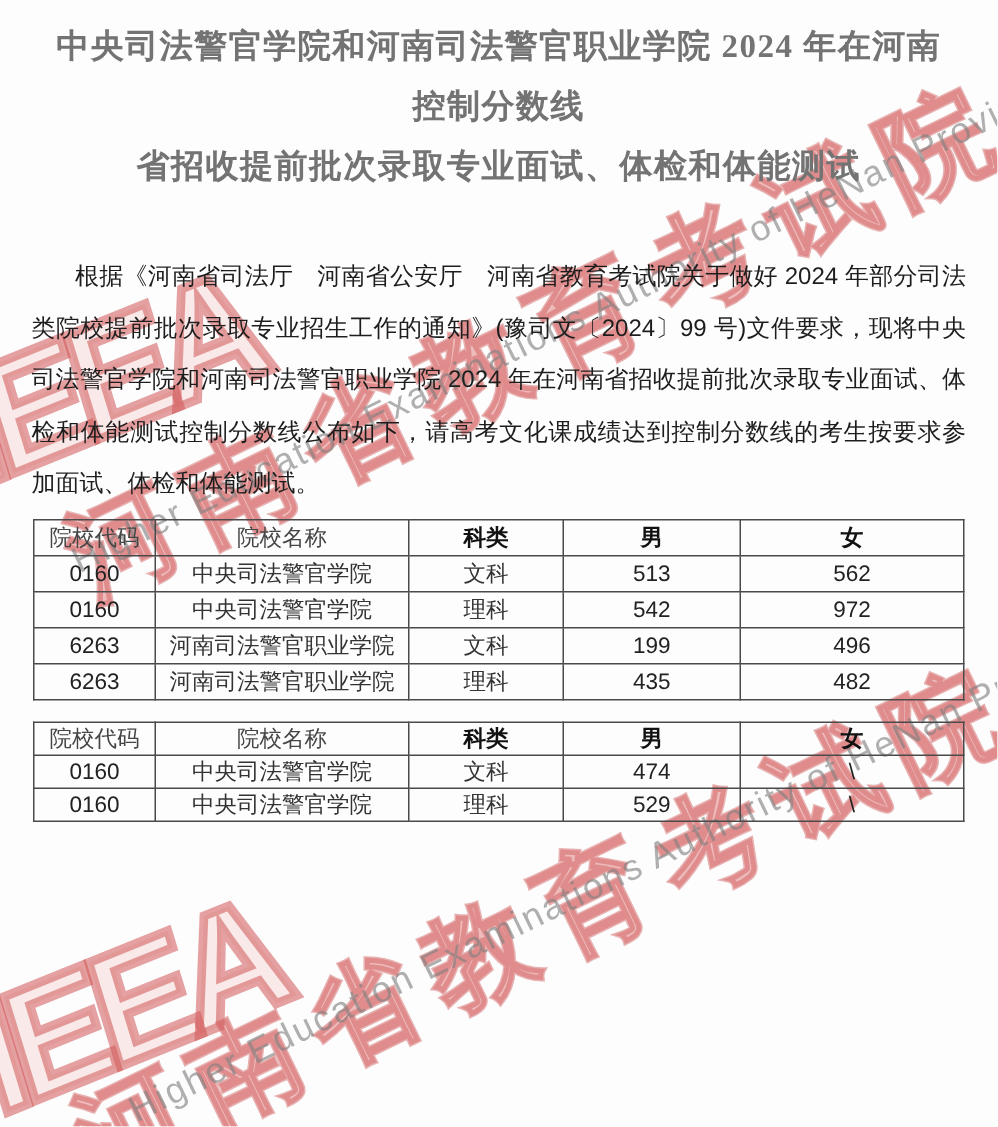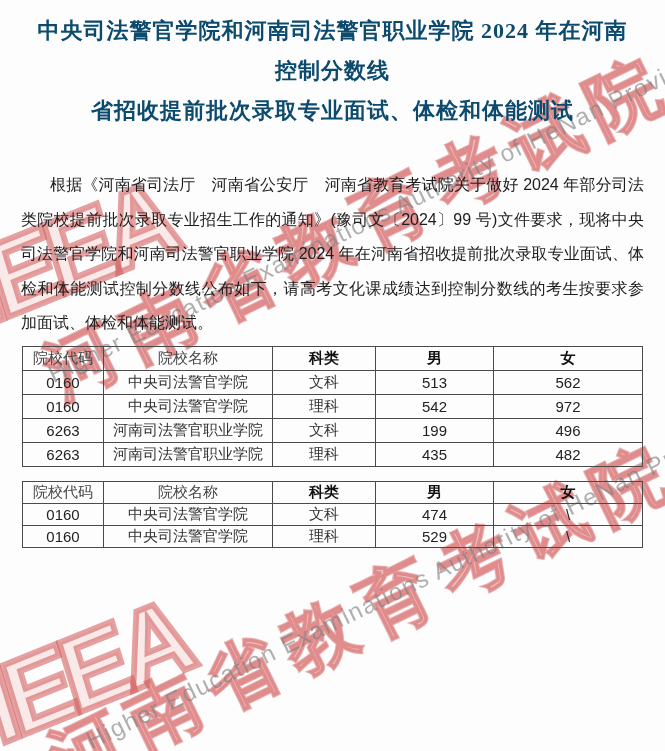--- a/index.html
+++ b/index.html
@@ -40,21 +40,21 @@
     transform:rotate(-22deg) skewX(-5deg); transform-origin:0 50%;
   }
   .wm-logo.pos1 { left:-70px; top:250px; }
   .wm-logo.pos2 { left:-55px; top:668px; }
 
   
   .content { position:relative; z-index:1; }
   .main-title {
     padding-top:11px; text-align:center;
     font-size:22px; font-weight:700; line-height:40px;
-    letter-spacing:1px; color:#0c4a6e;
+    letter-spacing:1px; color:#737373;
   }
   .intro {
     margin:37px 21px 0 21px;
     font-family:"Liberation Sans","DejaVu Sans",sans-serif;
     font-size:16px; line-height:34.5px;
     text-align:justify; text-indent:29px; color:#1d1d1d;
   }
   table.score {
     width:620px; margin:5px auto 0 auto;
     border-collapse:collapse; table-layout:fixed;

